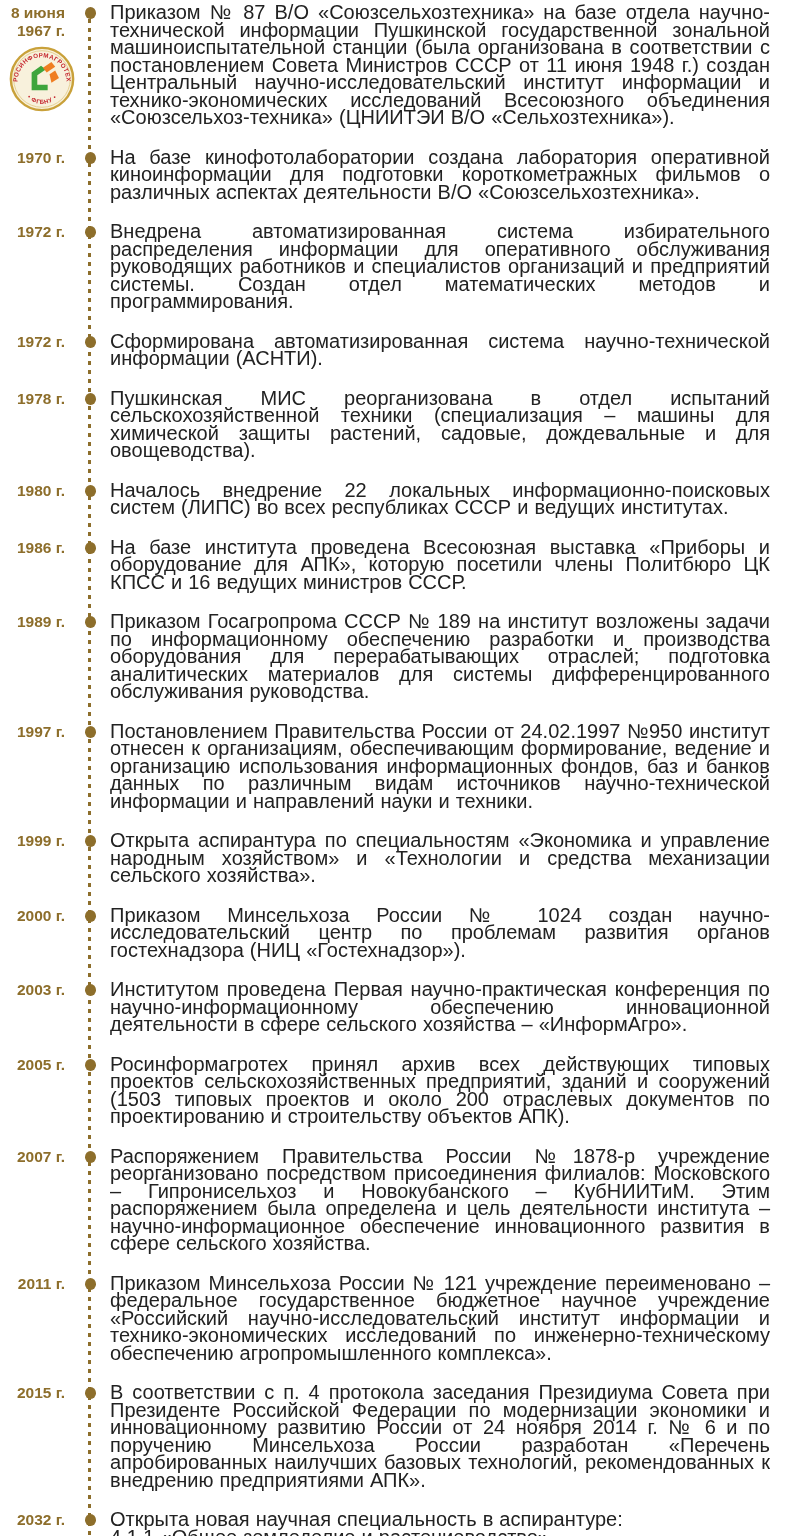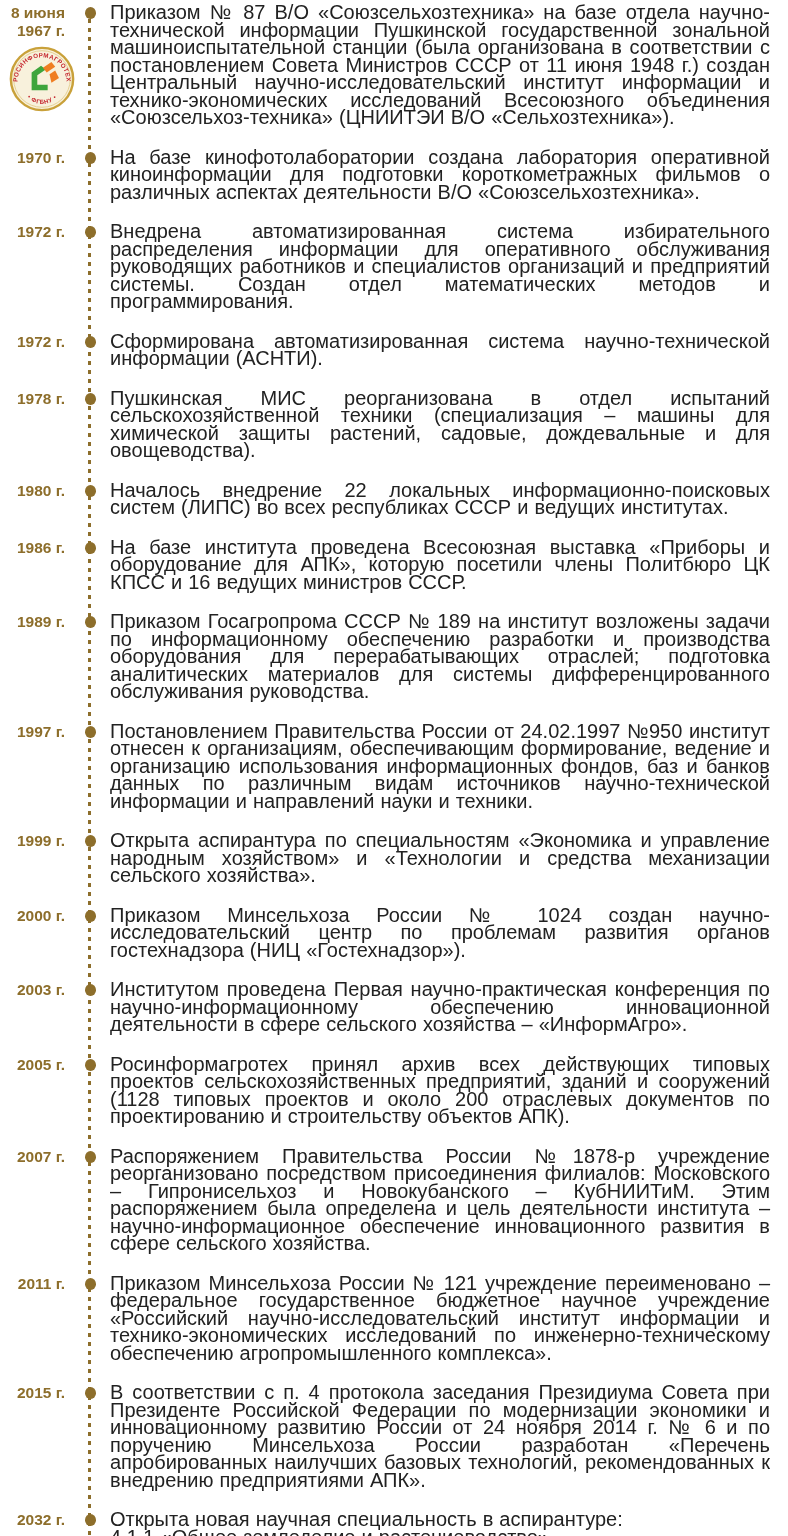--- a/index.html
+++ b/index.html
@@ -206,21 +206,21 @@
         <div class="bullet"></div>
       </div>
     <div class="entry-text">Институтом проведена Первая научно-практическая конференция по научно-информационному обеспечению инновационной деятельности в сфере сельского хозяйства – «ИнформАгро».</div>
   </div>
 
   <div class="entry">
     <div class="year-cell">2005 г.</div>
     <div class="bullet-cell">
         <div class="bullet"></div>
       </div>
-    <div class="entry-text">Росинформагротех принял архив всех действующих типовых проектов сельскохозяйственных предприятий, зданий и сооружений (1128 типовых проектов и около 200 отраслевых документов по проектированию и строительству объектов АПК).</div>
+    <div class="entry-text">Росинформагротех принял архив всех действующих типовых проектов сельскохозяйственных предприятий, зданий и сооружений (1503 типовых проектов и около 200 отраслевых документов по проектированию и строительству объектов АПК).</div>
   </div>
 
   <div class="entry">
     <div class="year-cell">2007 г.</div>
     <div class="bullet-cell">
         <div class="bullet"></div>
       </div>
     <div class="entry-text">Распоряжением Правительства России №1878-р учреждение реорганизовано посредством присоединения филиалов: Московского – Гипронисельхоз и Новокубанского – КубНИИТиМ. Этим распоряжением была определена и цель деятельности института – научно-информационное обеспечение инновационного развития в сфере сельского хозяйства.</div>
   </div>
 

